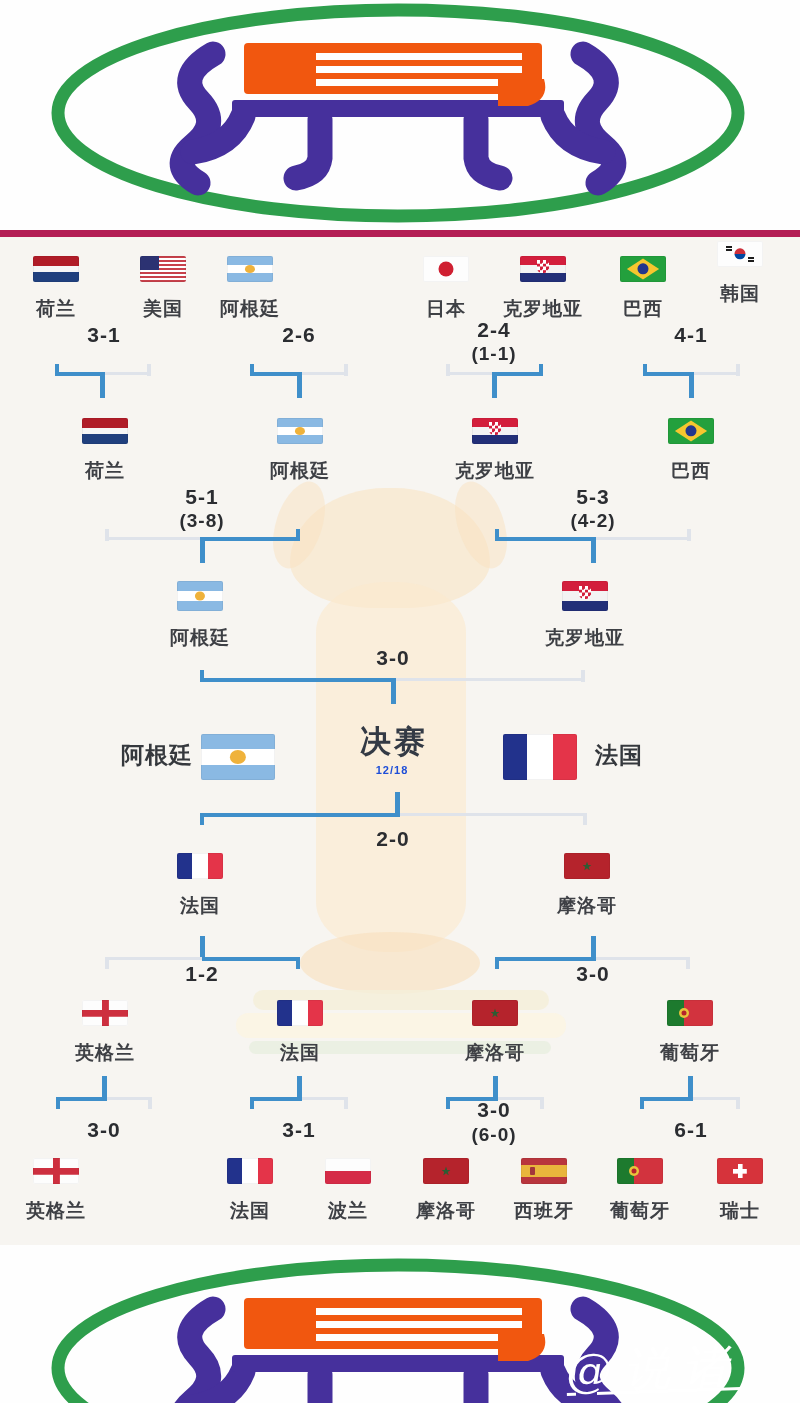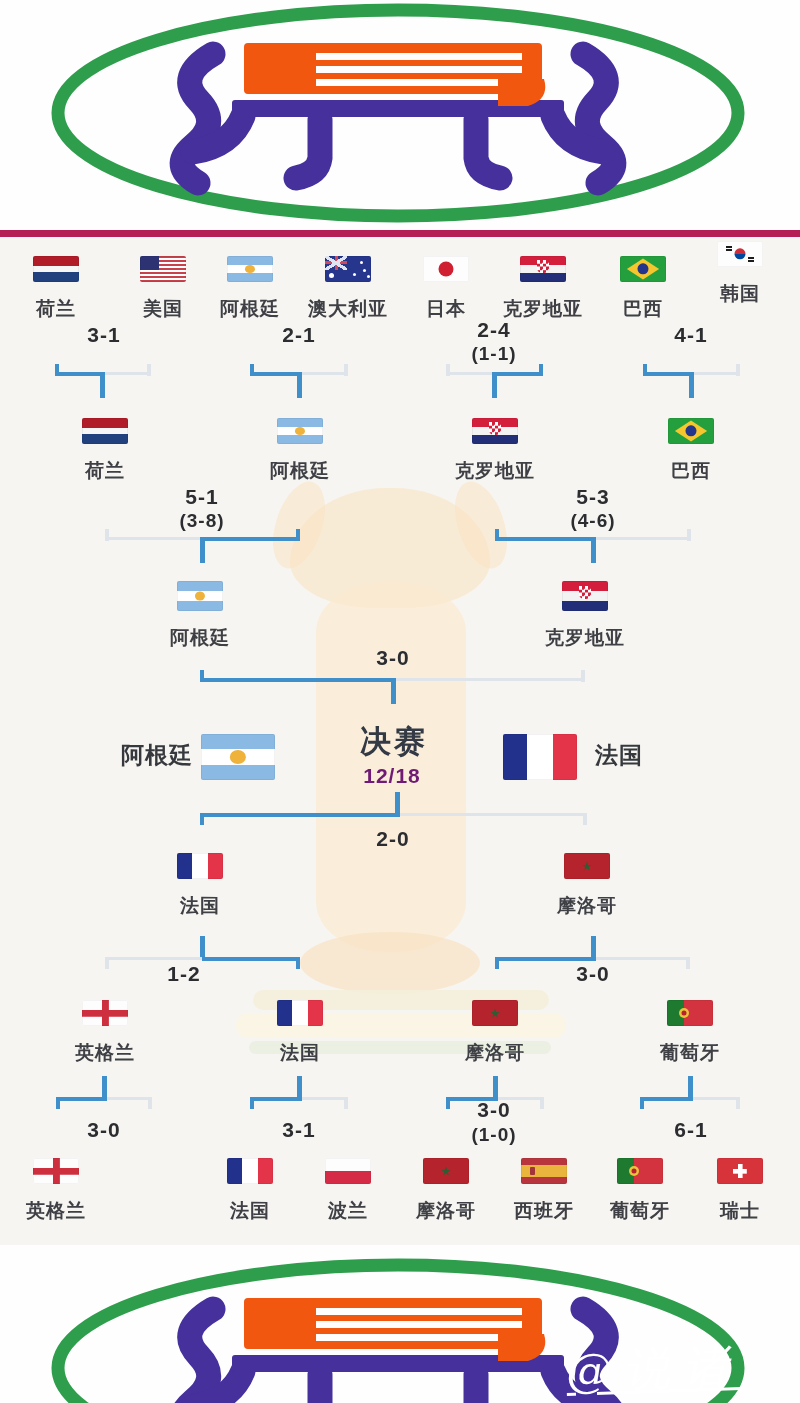--- a/index.html
+++ b/index.html
@@ -115,22 +115,22 @@
   .conn.down .seg.blue{top:6px}
   .conn.down .seg.gray{top:6px}
   .conn.down .tick{top:6px}
   .conn.down .stem{top:-15px;height:21px;width:5px;background:#3f8fca}
 
   
   .final-label{position:absolute;transform:translateX(-50%);font-size:23px;font-weight:700;
       color:#35383d;line-height:1;white-space:nowrap;letter-spacing:1px}
   .final-title{position:absolute;transform:translateX(-50%);font-size:31px;font-weight:700;
       color:#333a45;line-height:1;letter-spacing:3px}
-  .final-date{position:absolute;transform:translateX(-50%);font-size:21px;font-weight:700;
-      color:#701a75;line-height:1;letter-spacing:1px}
+  .final-date{position:absolute;transform:translateX(-50%);font-size:11px;font-weight:700;
+      color:#1d4ed8;line-height:1;letter-spacing:1px}
 
   
   .watermark{position:absolute;left:566px;top:100px;z-index:5;
       font-family:"DejaVu Serif","Liberation Serif",serif;font-style:italic;
       font-size:46px;color:#ffffff;letter-spacing:12px;line-height:1;
       text-decoration:underline;text-decoration-thickness:3px;text-underline-offset:6px;
       transform:rotate(-2deg);white-space:nowrap}
 </style>
 </head>
 <body>
@@ -177,43 +177,39 @@
       <div class="tname">荷兰</div>
     </div>
     <div class="team" style="left:163px;top:19px">
       <div class="flag" data-flag="usa"></div>
       <div class="tname">美国</div>
     </div>
     <div class="team" style="left:250px;top:19px">
       <div class="flag" data-flag="argentina"></div>
       <div class="tname">阿根廷</div>
     </div>
-    <div class="team" style="left:348px;top:19px">
-      <div class="flag" data-flag="australia"></div>
-      <div class="tname">澳大利亚</div>
-    </div>
     <div class="team" style="left:446px;top:19px">
       <div class="flag" data-flag="japan"></div>
       <div class="tname">日本</div>
     </div>
     <div class="team" style="left:543px;top:19px">
       <div class="flag" data-flag="croatia"></div>
       <div class="tname">克罗地亚</div>
     </div>
     <div class="team" style="left:643px;top:19px">
       <div class="flag" data-flag="brazil"></div>
       <div class="tname">巴西</div>
     </div>
     <div class="team" style="left:740px;top:4px">
       <div class="flag" data-flag="southkorea"></div>
       <div class="tname">韩国</div>
     </div>
 
     <div class="score" style="left:104px;top:87px">3-1</div>
-    <div class="score" style="left:299px;top:87px">2-1</div>
+    <div class="score" style="left:299px;top:87px">2-6</div>
     <div class="score" style="left:494px;top:82px">2-4</div>
     <div class="pen" style="left:494px;top:107px">(1-1)</div>
     <div class="score" style="left:691px;top:87px">4-1</div>
 
     <div class="conn up" style="left:55px;top:119px;width:96px">
       <i class="seg blue" style="left:0;width:50px"></i>
       <i class="seg gray" style="left:50px;width:46px"></i>
       <i class="tick blue" style="left:0"></i>
       <i class="tick gray" style="left:92px"></i>
       <i class="stem" style="left:45px"></i>
@@ -253,21 +249,21 @@
       <div class="tname">克罗地亚</div>
     </div>
     <div class="team" style="left:691px;top:181px">
       <div class="flag" data-flag="brazil"></div>
       <div class="tname">巴西</div>
     </div>
 
     <div class="score" style="left:202px;top:249px">5-1</div>
     <div class="pen" style="left:202px;top:274px">(3-8)</div>
     <div class="score" style="left:593px;top:249px">5-3</div>
-    <div class="pen" style="left:593px;top:274px">(4-6)</div>
+    <div class="pen" style="left:593px;top:274px">(4-2)</div>
 
     <div class="conn up" style="left:105px;top:284px;width:195px">
       <i class="seg gray" style="left:0;width:95px"></i>
       <i class="seg blue" style="left:95px;width:100px"></i>
       <i class="tick gray" style="left:0"></i>
       <i class="tick blue" style="left:191px"></i>
       <i class="stem" style="left:95px"></i>
     </div>
     <div class="conn up" style="left:495px;top:284px;width:196px">
       <i class="seg blue" style="left:0;width:101px"></i>
@@ -330,21 +326,21 @@
       <i class="stem" style="left:95px"></i>
     </div>
     <div class="conn down" style="left:495px;top:714px;width:195px">
       <i class="seg blue" style="left:0;width:101px"></i>
       <i class="seg gray" style="left:101px;width:94px"></i>
       <i class="tick blue" style="left:0"></i>
       <i class="tick gray" style="left:191px"></i>
       <i class="stem" style="left:96px"></i>
     </div>
 
-    <div class="score" style="left:184px;top:726px">1-2</div>
+    <div class="score" style="left:202px;top:726px">1-2</div>
     <div class="score" style="left:593px;top:726px">3-0</div>
 
     <div class="team" style="left:105px;top:763px">
       <div class="flag" data-flag="england"></div>
       <div class="tname">英格兰</div>
     </div>
     <div class="team" style="left:300px;top:763px">
       <div class="flag" data-flag="france"></div>
       <div class="tname">法国</div>
     </div>
@@ -382,21 +378,21 @@
       <i class="seg blue" style="left:0;width:53px"></i>
       <i class="seg gray" style="left:53px;width:47px"></i>
       <i class="tick blue" style="left:0"></i>
       <i class="tick gray" style="left:96px"></i>
       <i class="stem" style="left:48px"></i>
     </div>
 
     <div class="score" style="left:104px;top:882px">3-0</div>
     <div class="score" style="left:299px;top:882px">3-1</div>
     <div class="score" style="left:494px;top:862px">3-0</div>
-    <div class="pen" style="left:494px;top:888px">(1-0)</div>
+    <div class="pen" style="left:494px;top:888px">(6-0)</div>
     <div class="score" style="left:691px;top:882px">6-1</div>
 
     <div class="team" style="left:56px;top:921px">
       <div class="flag" data-flag="england"></div>
       <div class="tname">英格兰</div>
     </div>
     <div class="team" style="left:250px;top:921px">
       <div class="flag" data-flag="france"></div>
       <div class="tname">法国</div>
     </div>

